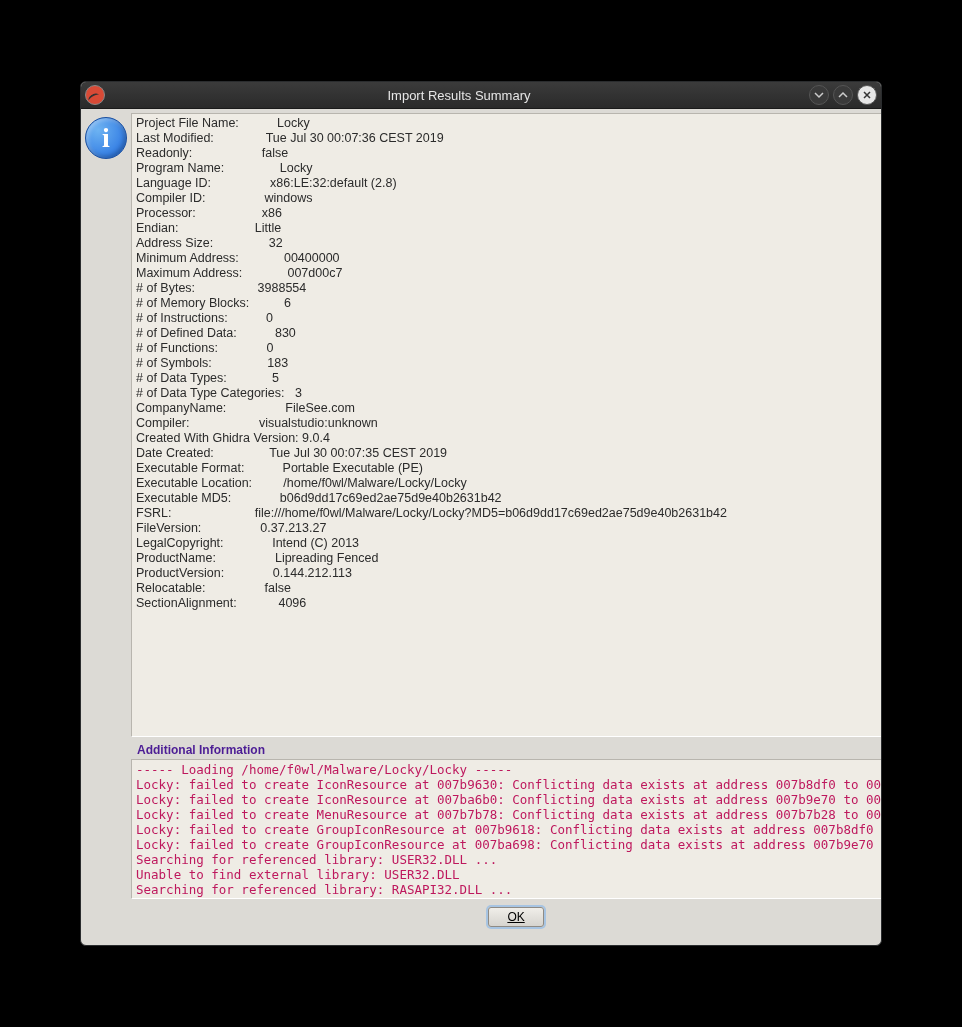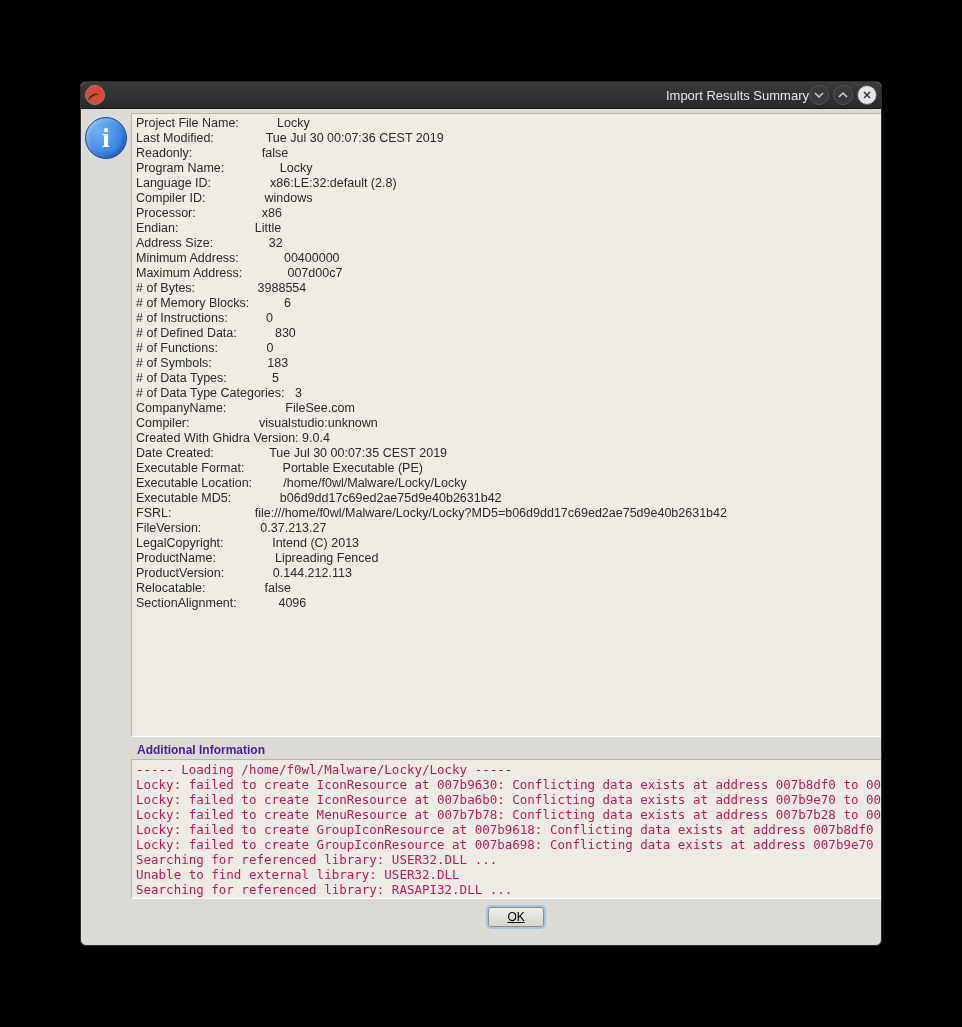--- a/index.html
+++ b/index.html
@@ -44,21 +44,21 @@
     left: 2px;
     top: 8px;
     width: 12px;
     height: 6px;
     border-top: 2px solid #333;
     border-radius: 50%;
     transform: rotate(-30deg);
   }
   .title {
     flex: 1;
-    text-align: right;
+    text-align: center;
     color: #e6e6e6;
     font-size: 13px;
   }
   .win-controls {
     display: flex;
     gap: 4px;
   }
   .win-btn {
     width: 18px;
     height: 18px;

